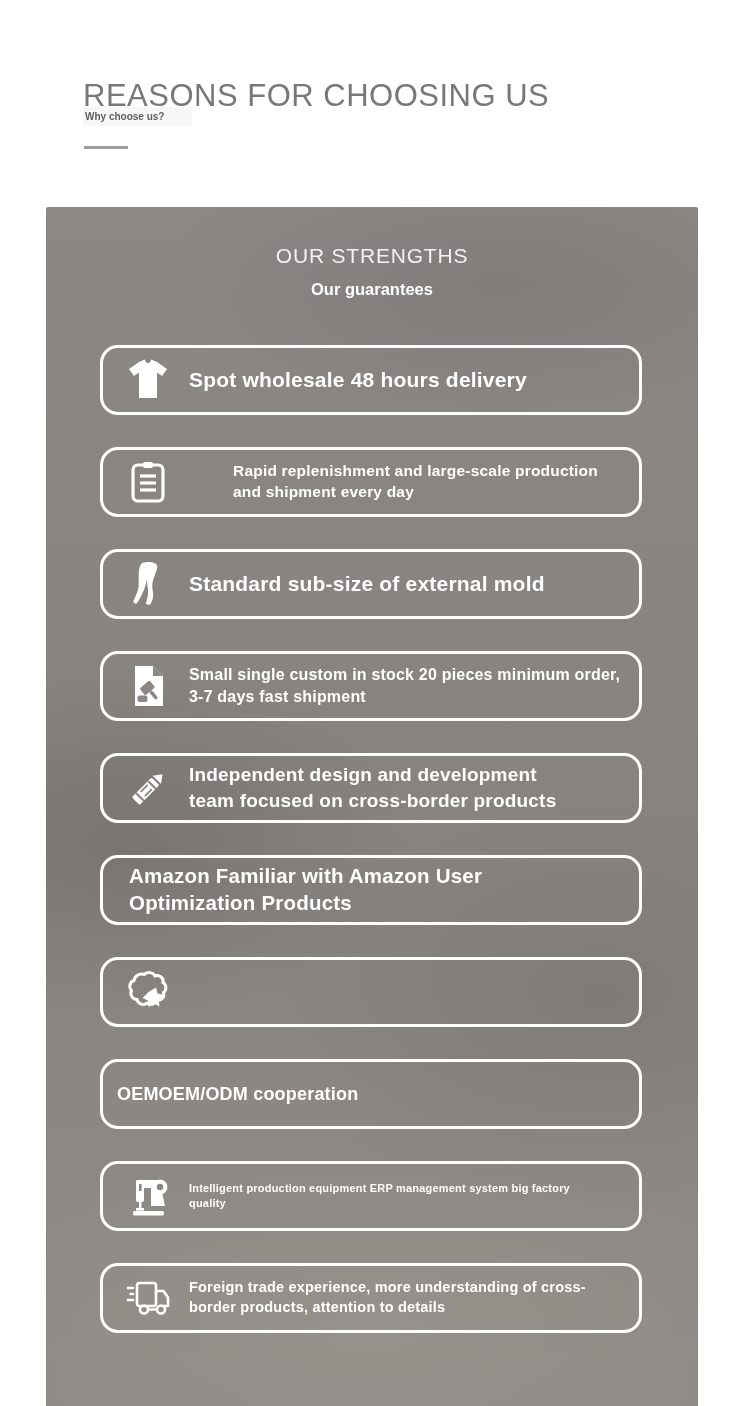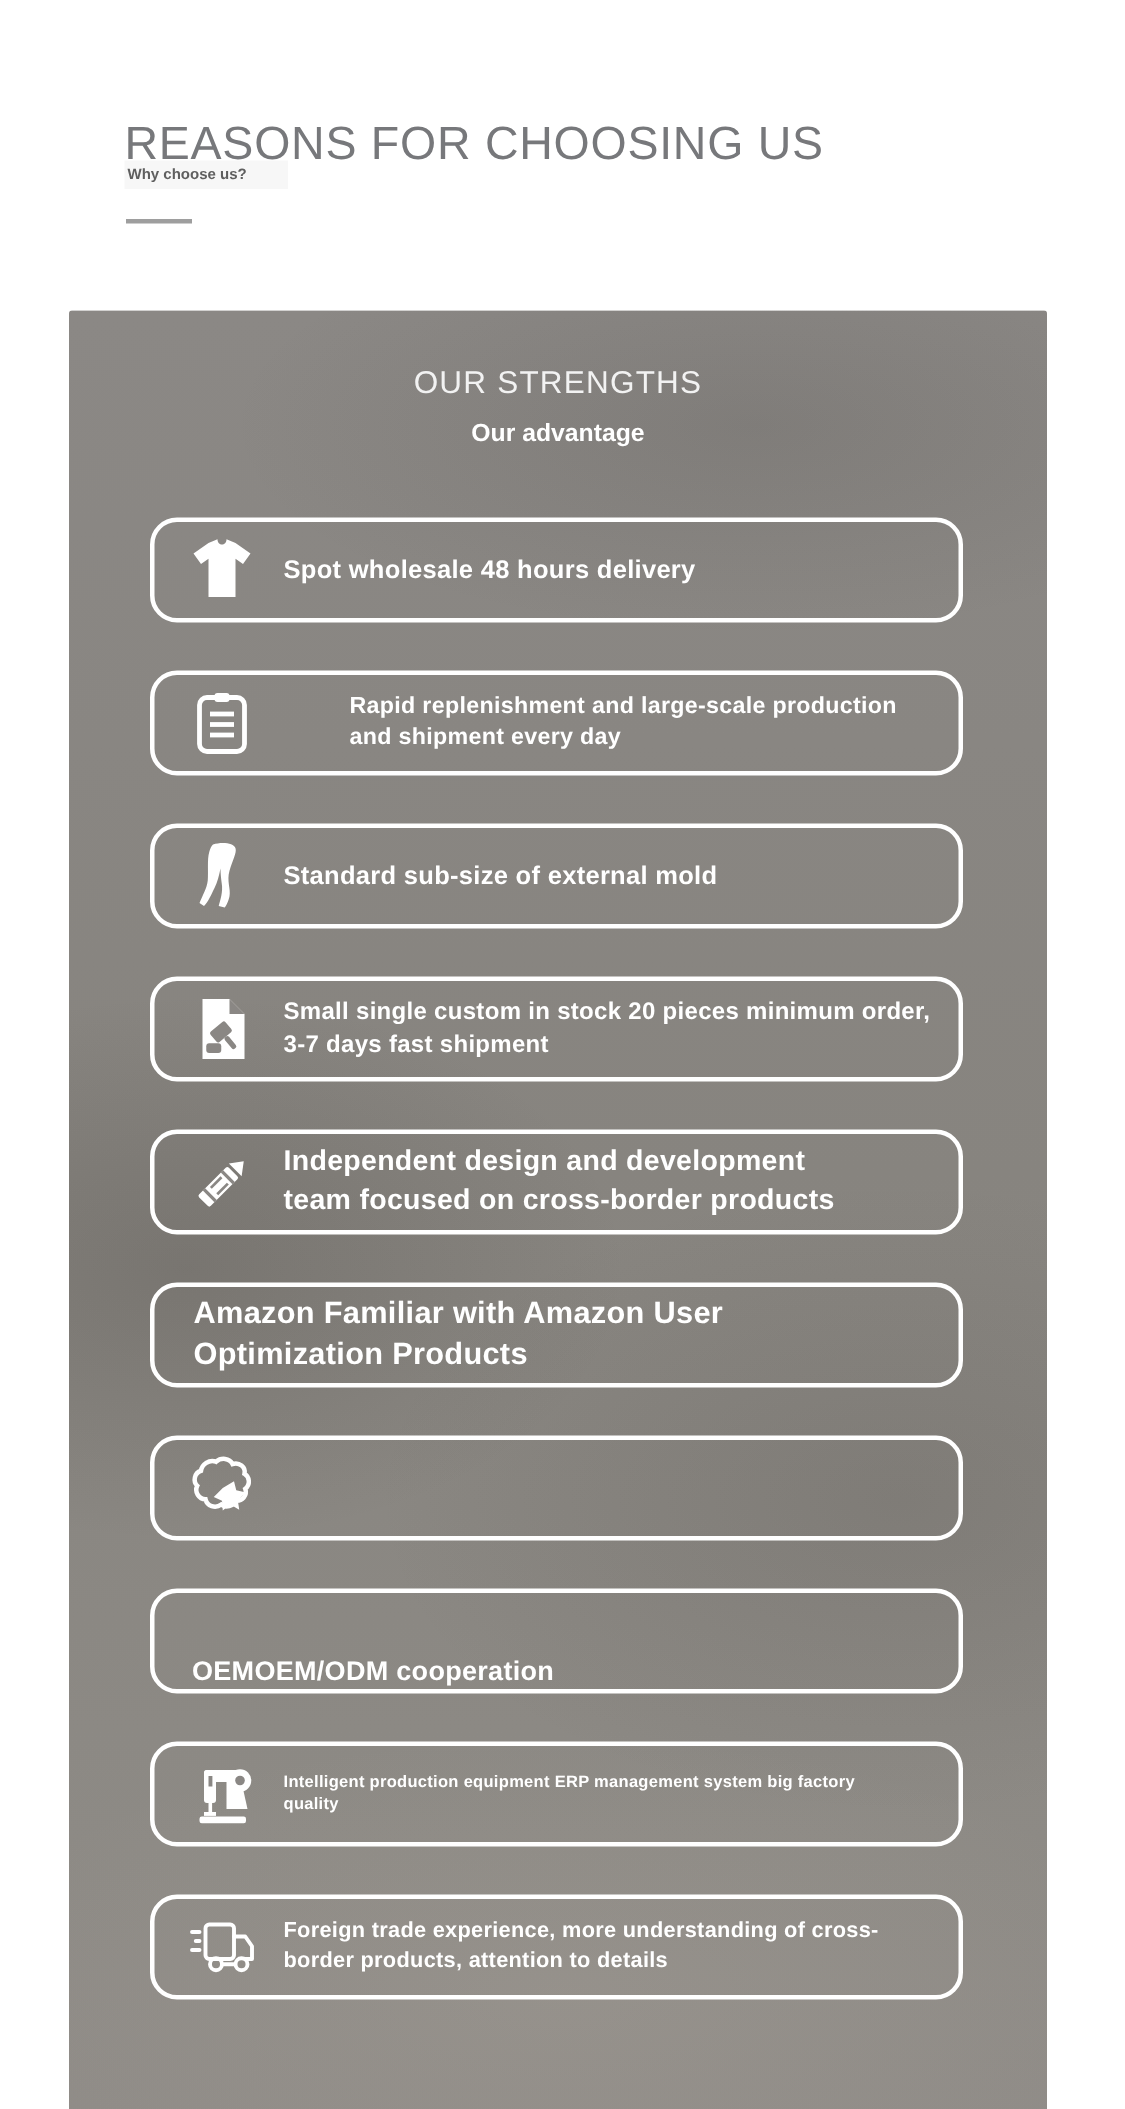--- a/index.html
+++ b/index.html
@@ -48,44 +48,44 @@
     height:70px; border:3.5px solid #ffffff; border-radius:18px;
     display:flex; align-items:center;
     margin-bottom:32px; padding:0 12px 0 18px;
   }
   .icon-wrap {
     width:54px; flex:0 0 auto; margin-right:14px;
     display:flex; align-items:center; justify-content:center;
   }
   .icon-wrap svg { width:48px; height:48px; display:block; }
   .txt {
-    color:#ffffff; font-weight:bold; font-size:17px; line-height:1.35;
+    color:#ffffff; font-weight:bold; font-size:21px; line-height:1.35;
     letter-spacing:0.2px;
   }
   
   .item:nth-child(2)  .txt { font-size:15.5px; max-width:380px;margin-left:44px; }
   .item:nth-child(4)  .txt { font-size:16px;   max-width:470px; }
   .item:nth-child(5)  .txt { font-size:19px; max-width:370px; }
   .item:nth-child(6)           { padding-left:26px; }
   .item:nth-child(6)  .txt { font-size:20.5px; max-width:370px; line-height:1.3; }
-  .item:nth-child(8)           { padding-left:25px;align-items:flex-end; }
+  .item:nth-child(8)           { padding-left:14px; }
   .item:nth-child(8)  .txt { font-size:18px; }
   .item:nth-child(9)  .txt { font-size:11px; max-width:390px; }
   .item:nth-child(10) .txt { font-size:14.5px; max-width:440px; }
 </style>
 </head>
 <body>
 
 <h1 class="page-title">REASONS FOR CHOOSING US</h1>
 <div class="page-subtitle">Why choose us?</div>
 <div class="title-underline"></div>
 
 <div class="card">
   <div class="card-heading">OUR STRENGTHS</div>
-  <div class="card-subheading">Our advantage</div>
+  <div class="card-subheading">Our guarantees</div>
 
   <div class="strengths">
 
     <div class="item">
       <span class="icon-wrap">
         <svg viewBox="0 0 48 48">
             <path fill="#fff" d="M15 6 L21 3.5 C21 8.2 27 8.2 27 3.5 L33 6 L43 13 L38 20 L33 16.5 L33 42 L15 42 L15 16.5 L10 20 L5 13 Z"></path>
           </svg>
       </span>
       <span class="txt">Spot wholesale 48 hours delivery</span>

